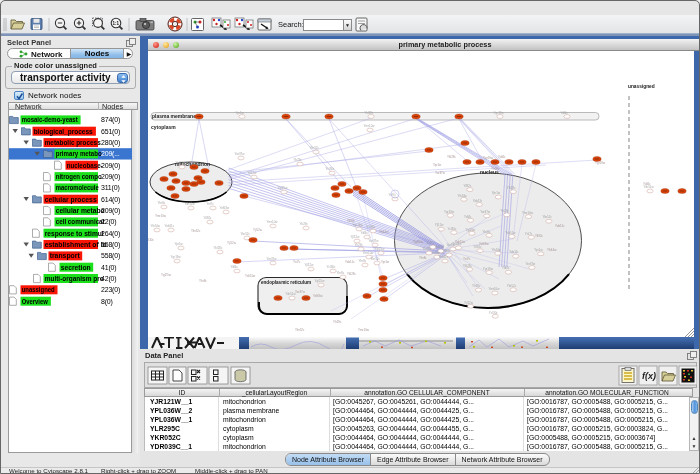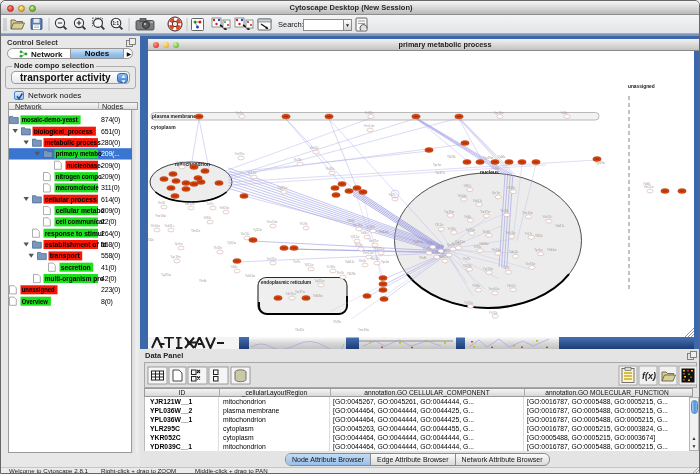--- a/index.html
+++ b/index.html
@@ -1,26 +1,20 @@
 <!DOCTYPE html>
 <html><head><meta charset="utf-8"><style>
 *{margin:0;padding:0;box-sizing:border-box;}
 svg{display:block;}
 html,body{width:700px;height:474px;overflow:hidden;font-family:"Liberation Sans",sans-serif;background:#ededed;}
 .abs{position:absolute;}
 </style></head>
 <body>
 <div class="abs" style="left:0;top:0;width:700px;height:474px;background:#e6e6e6;border:1px solid #666;border-radius:5px 5px 0 0;overflow:hidden;">
 
-<div class="abs" style="left:0;top:0;width:700px;height:14px;background:linear-gradient(#f6f6f6,#cdcdcd 70%,#b9b9b9);border-bottom:1px solid #8e8e8e;border-radius:5px 5px 0 0;">
-  <div class="abs" style="left:6px;top:3.5px;width:7px;height:7px;border-radius:50%;background:radial-gradient(circle at 35% 30%,#ff9a8a,#e0443a 60%,#b03028);border:0.5px solid #a33;"></div>
-  <div class="abs" style="left:17px;top:3.5px;width:7px;height:7px;border-radius:50%;background:radial-gradient(circle at 35% 30%,#ffe9a8,#efb741 60%,#c08a1e);border:0.5px solid #a80;"></div>
-  <div class="abs" style="left:28px;top:3.5px;width:7px;height:7px;border-radius:50%;background:radial-gradient(circle at 35% 30%,#d2f5b0,#7ac143 60%,#4e8f22);border:0.5px solid #581;"></div>
-  <div style="text-align:center;font-size:7.5px;font-weight:bold;color:#2a2a2a;line-height:14px;">Cytoscape Desktop (New Session)</div>
-</div>
 
 <div class="abs" style="left:0;top:14px;width:700px;height:19px;background:linear-gradient(#f3f4f5,#e2e4e6);border-bottom:1px solid #9fb0c8;">
  <svg width="700" height="19" viewBox="0 0 700 19">
   <g stroke="#b6b6b6" stroke-width="1">
           <line x1="3" y1="3" x2="3" y2="16"></line>
           <line x1="5" y1="3" x2="5" y2="16"></line>
         </g>
 
   <path d="M10 14 l2.5 -6 h11 l-2.5 6 z M10 14 v-9 h4 l1.5 1.5 h6 v1.5" fill="#d6cf9a" stroke="#6b6340" stroke-width="0.9"></path>
 
@@ -119,21 +113,21 @@
         <rect x="1" y="1" width="11" height="13" rx="1" fill="#f8f8f8" stroke="#555" stroke-width="0.9"></rect>
         <line x1="3" y1="4" x2="10" y2="4" stroke="#888" stroke-width="0.8"></line>
         <line x1="3" y1="6.5" x2="10" y2="6.5" stroke="#888" stroke-width="0.8"></line>
         <path d="M6 13.5 a3.5 3.5 0 1 1 6 -2" fill="#ddd" stroke="#333" stroke-width="0.8"></path>
       </svg>
 </div>
 
 <div class="abs" style="left:0;top:33px;width:700px;height:1.5px;background:#7d94b8;"></div>
 
 <div class="abs" style="left:0;top:34.5px;width:139px;height:431px;background:#e8e8e8;">
-  <div class="abs" style="left:6px;top:2px;font-size:7.5px;font-weight:bold;color:#333;">Control Select</div>
+  <div class="abs" style="left:6px;top:2px;font-size:7.5px;font-weight:bold;color:#333;">Select Panel</div>
   <svg class="abs" style="left:125px;top:2px" width="10" height="9" viewBox="0 0 10 9">
         <rect x="0.5" y="2.5" width="6" height="6" fill="none" stroke="#777" stroke-width="0.9"></rect>
         <rect x="3.5" y="0.5" width="6" height="6" fill="#eee" stroke="#777" stroke-width="0.9"></rect>
       </svg>
 
   <div class="abs" style="left:6px;top:12px;width:126px;height:11px;background:#fdfdfd;border:1px solid #969696;border-radius:6px;overflow:hidden;">
     <div class="abs" style="left:0;top:0;width:62px;height:11px;">
       <svg class="abs" style="left:11px;top:1.5px" width="9" height="8" viewBox="0 0 9 8">
             <circle cx="2" cy="1.8" r="1.4" fill="#2ca22c"></circle>
             <circle cx="2" cy="6.2" r="1.4" fill="#2ca22c"></circle>
@@ -141,21 +135,21 @@
             <line x1="2" y1="1.8" x2="7" y2="4" stroke="#2ca22c" stroke-width="0.7"></line>
             <line x1="2" y1="6.2" x2="7" y2="4" stroke="#2ca22c" stroke-width="0.7"></line>
           </svg>
       <span style="position:absolute;left:23px;top:0;font-size:8px;font-weight:bold;color:#111;line-height:11px;">Network</span>
     </div>
     <div class="abs" style="left:62px;top:0;width:54px;height:11px;background:linear-gradient(#cfe5f8,#8fbde9 55%,#7db1e4);border-left:1px solid #969696;border-right:1px solid #969696;text-align:center;font-size:8px;font-weight:bold;color:#0a0a0a;line-height:10.5px;">Nodes</div>
     <div class="abs" style="left:116px;top:0;width:10px;height:11px;font-size:6px;line-height:11px;text-align:center;color:#111;">▶</div>
   </div>
 
   <div class="abs" style="left:4px;top:30px;width:131px;height:23px;border:1px solid #adadad;border-radius:3px;"></div>
-  <div class="abs" style="left:11px;top:25.5px;background:#e8e8e8;padding:0 2px;font-size:7.5px;font-weight:bold;color:#222;">Node compo selection</div>
+  <div class="abs" style="left:11px;top:25.5px;background:#e8e8e8;padding:0 2px;font-size:7.5px;font-weight:bold;color:#222;">Node color unassigned</div>
 
   <div class="abs" style="left:10px;top:35.5px;width:119px;height:13px;background:linear-gradient(#ffffff,#e9e9e9);border:1px solid #8fa0b4;border-radius:4px;">
     <span style="position:absolute;left:8px;top:0;font-size:10px;font-weight:bold;color:#111;line-height:12.5px;">transporter activity</span>
     <div class="abs" style="right:1.5px;top:1px;width:11px;height:10px;background:linear-gradient(#8cbcee,#4181ce);border-radius:3px;border:0.5px solid #3a6db0;">
       <svg width="11" height="10" viewBox="0 0 11 10">
             <path d="M5.5 1.2 l2.2 2.6 h-4.4 z" fill="#fff"></path>
             <path d="M5.5 8.8 l2.2 -2.6 h-4.4 z" fill="#fff"></path>
           </svg>
     </div>
   </div>

